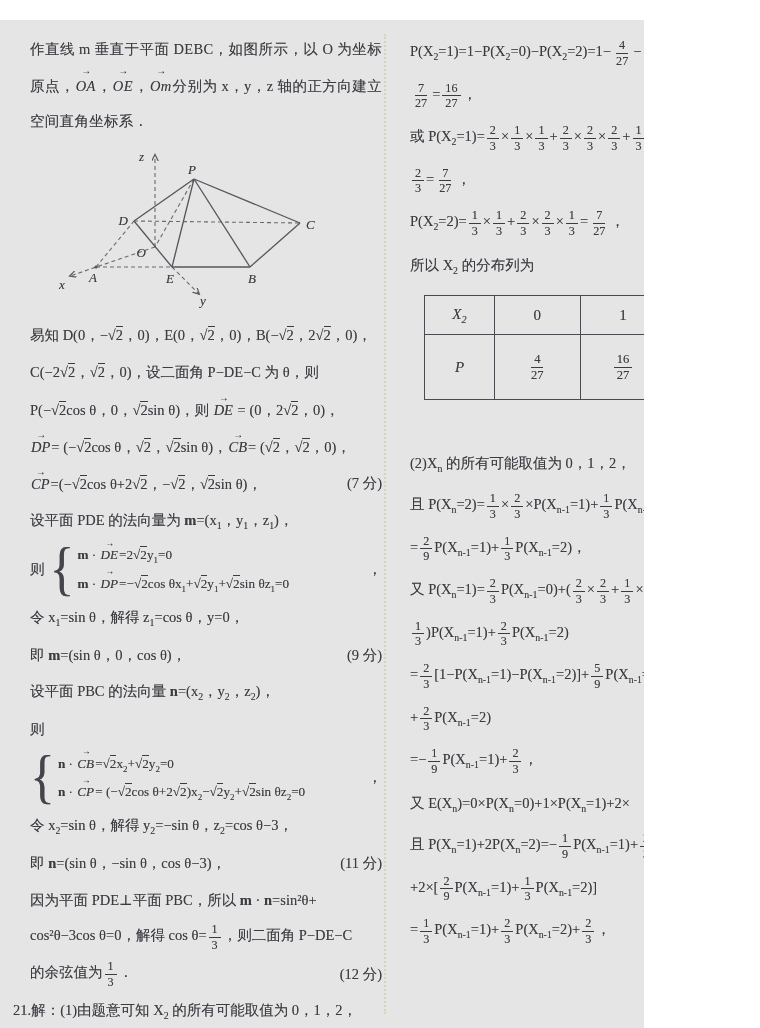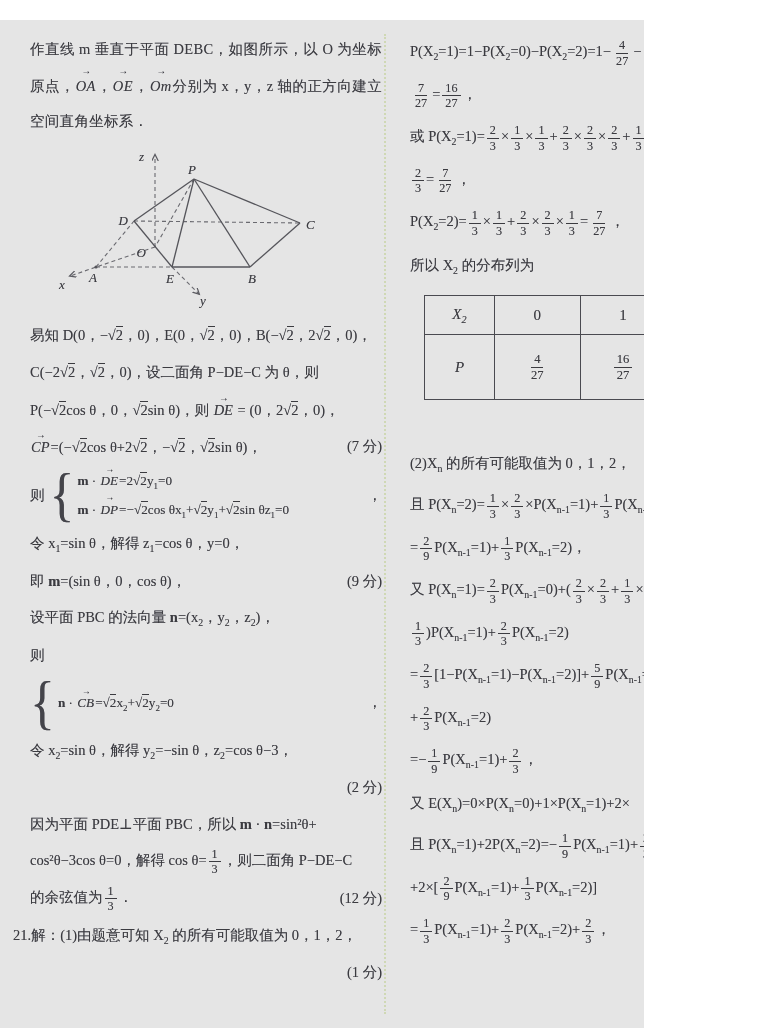--- a/index.html
+++ b/index.html
@@ -115,22 +115,28 @@
         <div class="line">
           <span class="txt">易知 D(0，−<span class="rad">√<span class="ov">2</span></span>，0)，E(0，<span class="rad">√<span class="ov">2</span></span>，0)，B(−<span class="rad">√<span class="ov">2</span></span>，2<span class="rad">√<span class="ov">2</span></span>，0)，</span>
         </div>
         <div class="line">
           <span class="txt">C(−2<span class="rad">√<span class="ov">2</span></span>，<span class="rad">√<span class="ov">2</span></span>，0)，设二面角 P−DE−C 为 θ，则</span>
         </div>
         <div class="line">
           <span class="txt">P(−<span class="rad">√<span class="ov">2</span></span>cos θ，0，<span class="rad">√<span class="ov">2</span></span>sin θ)，则 <span class="vec">DE</span> = (0，2<span class="rad">√<span class="ov">2</span></span>，0)，</span>
         </div>
         <div class="line">
+          <span class="txt"><span class="vec">DP</span>= (−<span class="rad">√<span class="ov">2</span></span>cos θ，<span class="rad">√<span class="ov">2</span></span>，<span class="rad">√<span class="ov">2</span></span>sin θ)，<span class="vec">CB</span>= (<span class="rad">√<span class="ov">2</span></span>，<span class="rad">√<span class="ov">2</span></span>，0)，</span>
+        </div>
+        <div class="line">
           <span class="txt"><span class="vec">CP</span>=(−<span class="rad">√<span class="ov">2</span></span>cos θ+2<span class="rad">√<span class="ov">2</span></span>，−<span class="rad">√<span class="ov">2</span></span>，<span class="rad">√<span class="ov">2</span></span>sin θ)，</span>
           <span class="score">(7 分)</span>
+        </div>
+        <div class="line">
+          <span class="txt">设平面 PDE 的法向量为 <b>m</b>=(x<sub>1</sub>，y<sub>1</sub>，z<sub>1</sub>)，</span>
         </div>
         <div class="line cases">
           <span class="pre">则</span>
           <span class="brace">{</span>
           <div class="stack">
             <div class="eq"><b>m</b> · <span class="vec">DE</span>=2<span class="rad">√<span class="ov">2</span></span>y<sub>1</sub>=0</div>
             <div class="eq"><b>m</b> · <span class="vec">DP</span>=−<span class="rad">√<span class="ov">2</span></span>cos θx<sub>1</sub>+<span class="rad">√<span class="ov">2</span></span>y<sub>1</sub>+<span class="rad">√<span class="ov">2</span></span>sin θz<sub>1</sub>=0</div>
           </div>
           <span class="post">，</span>
         </div>
@@ -144,28 +150,30 @@
         <div class="line">
           <span class="txt">设平面 PBC 的法向量 <b>n</b>=(x<sub>2</sub>，y<sub>2</sub>，z<sub>2</sub>)，</span>
         </div>
         <div class="line">
           <span class="txt">则</span>
         </div>
         <div class="line cases">
           <span class="brace">{</span>
           <div class="stack">
             <div class="eq"><b>n</b> · <span class="vec">CB</span>=<span class="rad">√<span class="ov">2</span></span>x<sub>2</sub>+<span class="rad">√<span class="ov">2</span></span>y<sub>2</sub>=0</div>
+            <div class="eq"><b>n</b> · <span class="vec">CP</span>= (−<span class="rad">√<span class="ov">2</span></span>cos θ+2<span class="rad">√<span class="ov">2</span></span>)x<sub>2</sub>−<span class="rad">√<span class="ov">2</span></span>y<sub>2</sub>+<span class="rad">√<span class="ov">2</span></span>sin θz<sub>2</sub>=0</div>
           </div>
           <span class="post">，</span>
         </div>
         <div class="line">
           <span class="txt">令 x<sub>2</sub>=sin θ，解得 y<sub>2</sub>=−sin θ，z<sub>2</sub>=cos θ−3，</span>
         </div>
         <div class="line">
-          <span class="score">(2 分)</span>
+          <span class="txt">即 <b>n</b>=(sin θ，−sin θ，cos θ−3)，</span>
+          <span class="score">(11 分)</span>
         </div>
         <div class="line">
           <span class="txt">因为平面 PDE⊥平面 PBC，所以 <b>m</b> · <b>n</b>=sin²θ+</span>
         </div>
         <div class="line">
           <span class="txt">cos²θ−3cos θ=0，解得 cos θ=<span class="fr">
               <span class="nu">1</span>
               <span class="de">3</span>
             </span>，则二面角 P−DE−C</span>
         </div>

